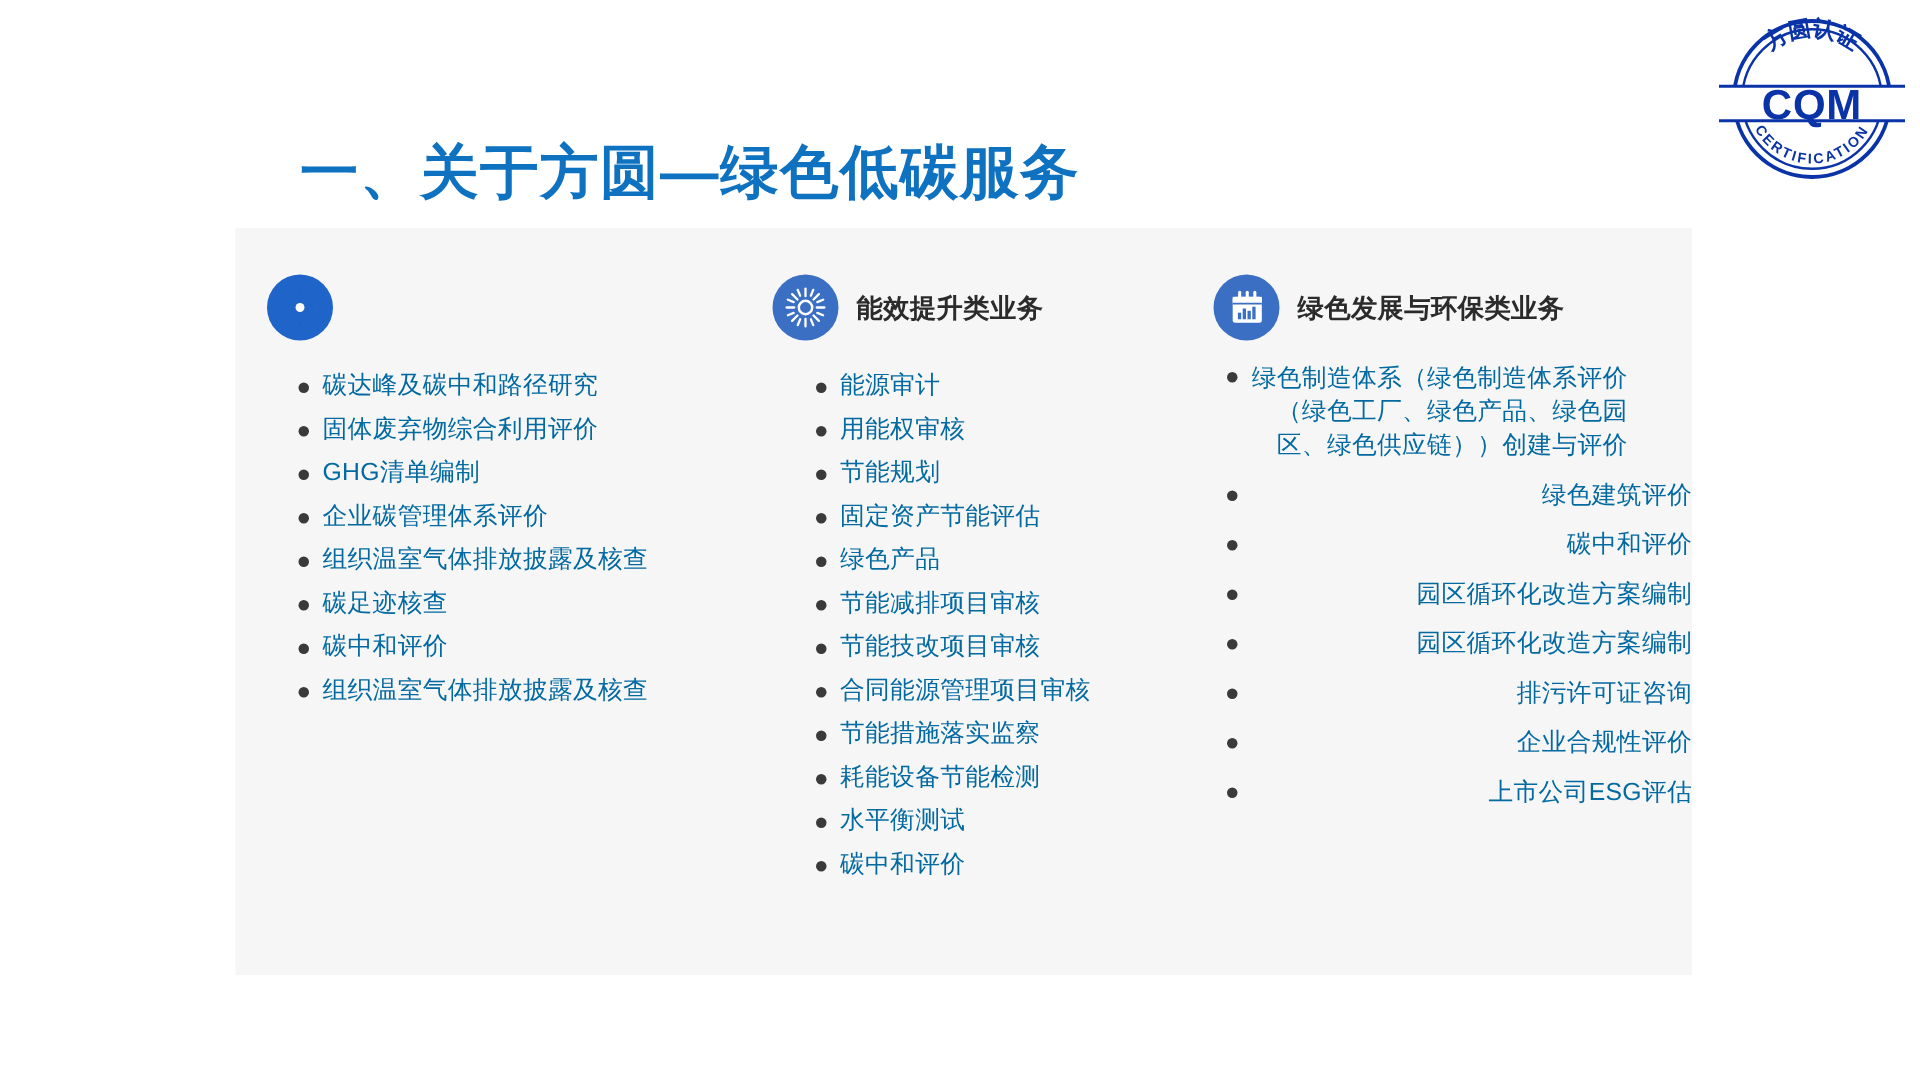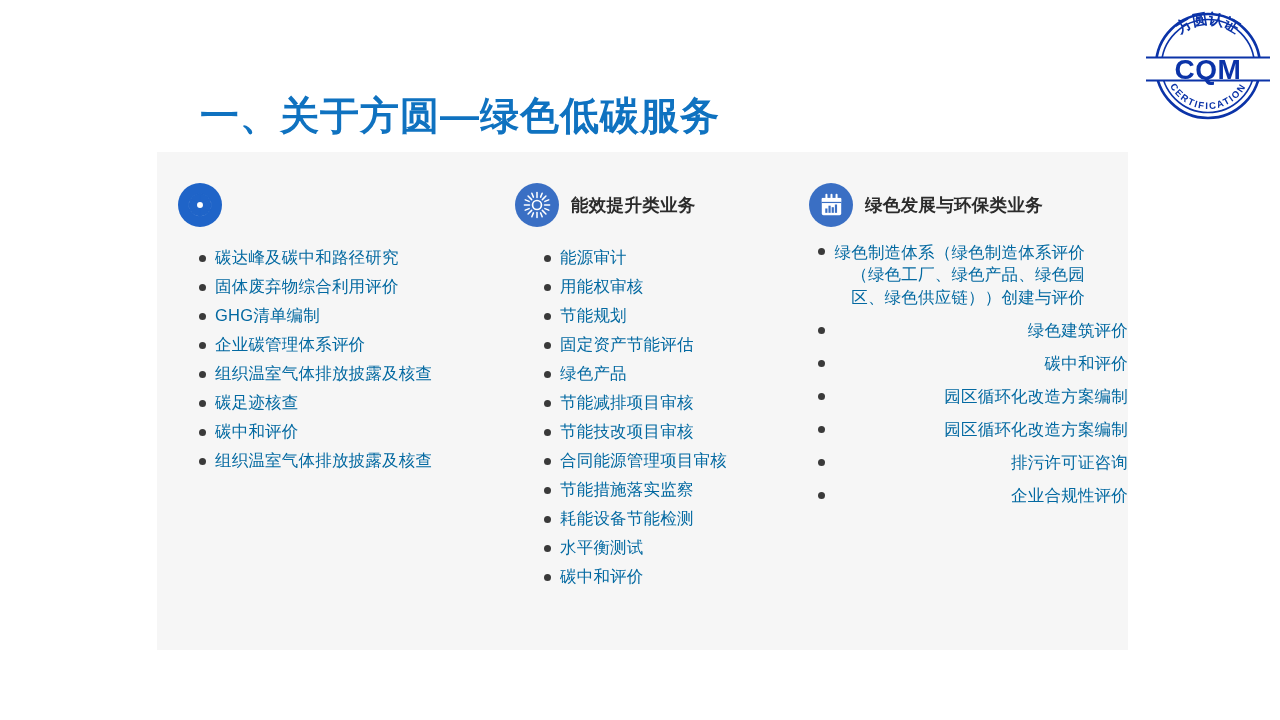--- a/index.html
+++ b/index.html
@@ -281,19 +281,20 @@
           <span class="col-title">绿色发展与环保类业务</span>
         </div>
         <ul class="biz-list">
           <li class="wrap">绿色制造体系（绿色制造体系评价（绿色工厂、绿色产品、绿色园区、绿色供应链））创建与评价</li>
           <li>绿色建筑评价</li>
           <li>碳中和评价</li>
           <li>园区循环化改造方案编制</li>
           <li>园区循环化改造方案编制</li>
           <li>排污许可证咨询</li>
           <li>企业合规性评价</li>
+          <li>上市公司ESG评估</li>
         </ul>
       </div>
 
     </div>
   </section>
 
 </div>
 
 </body></html>

